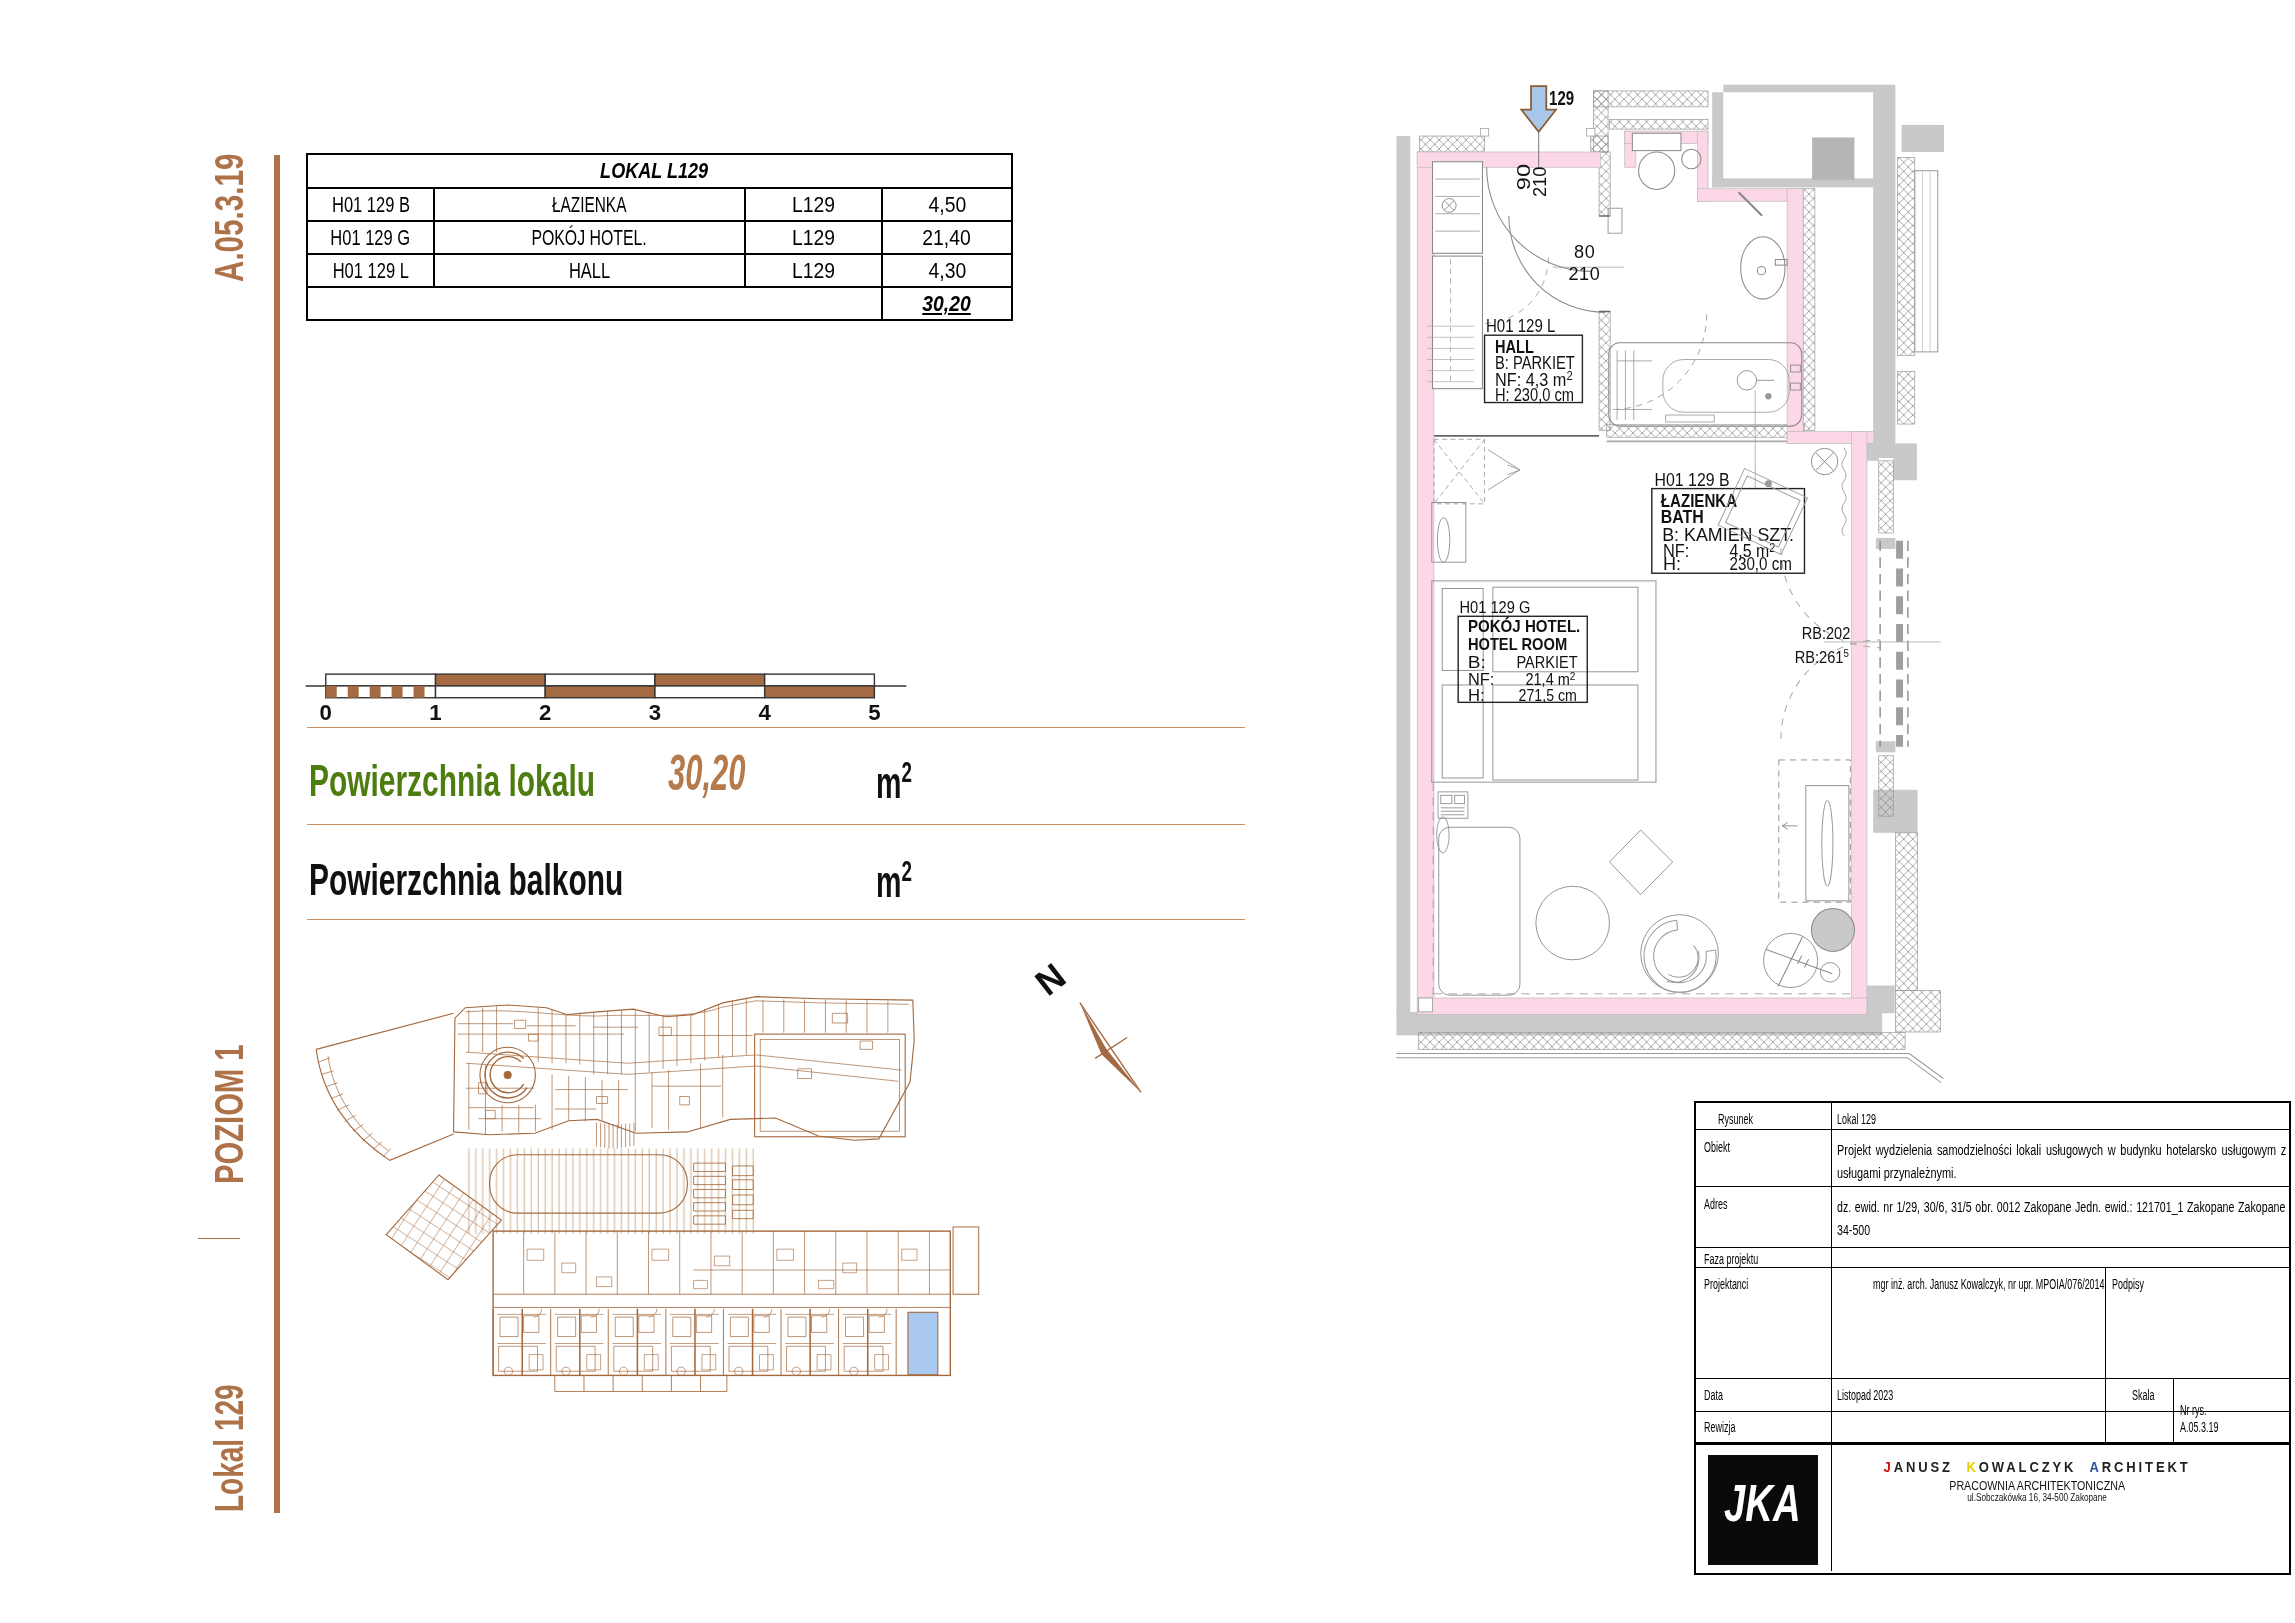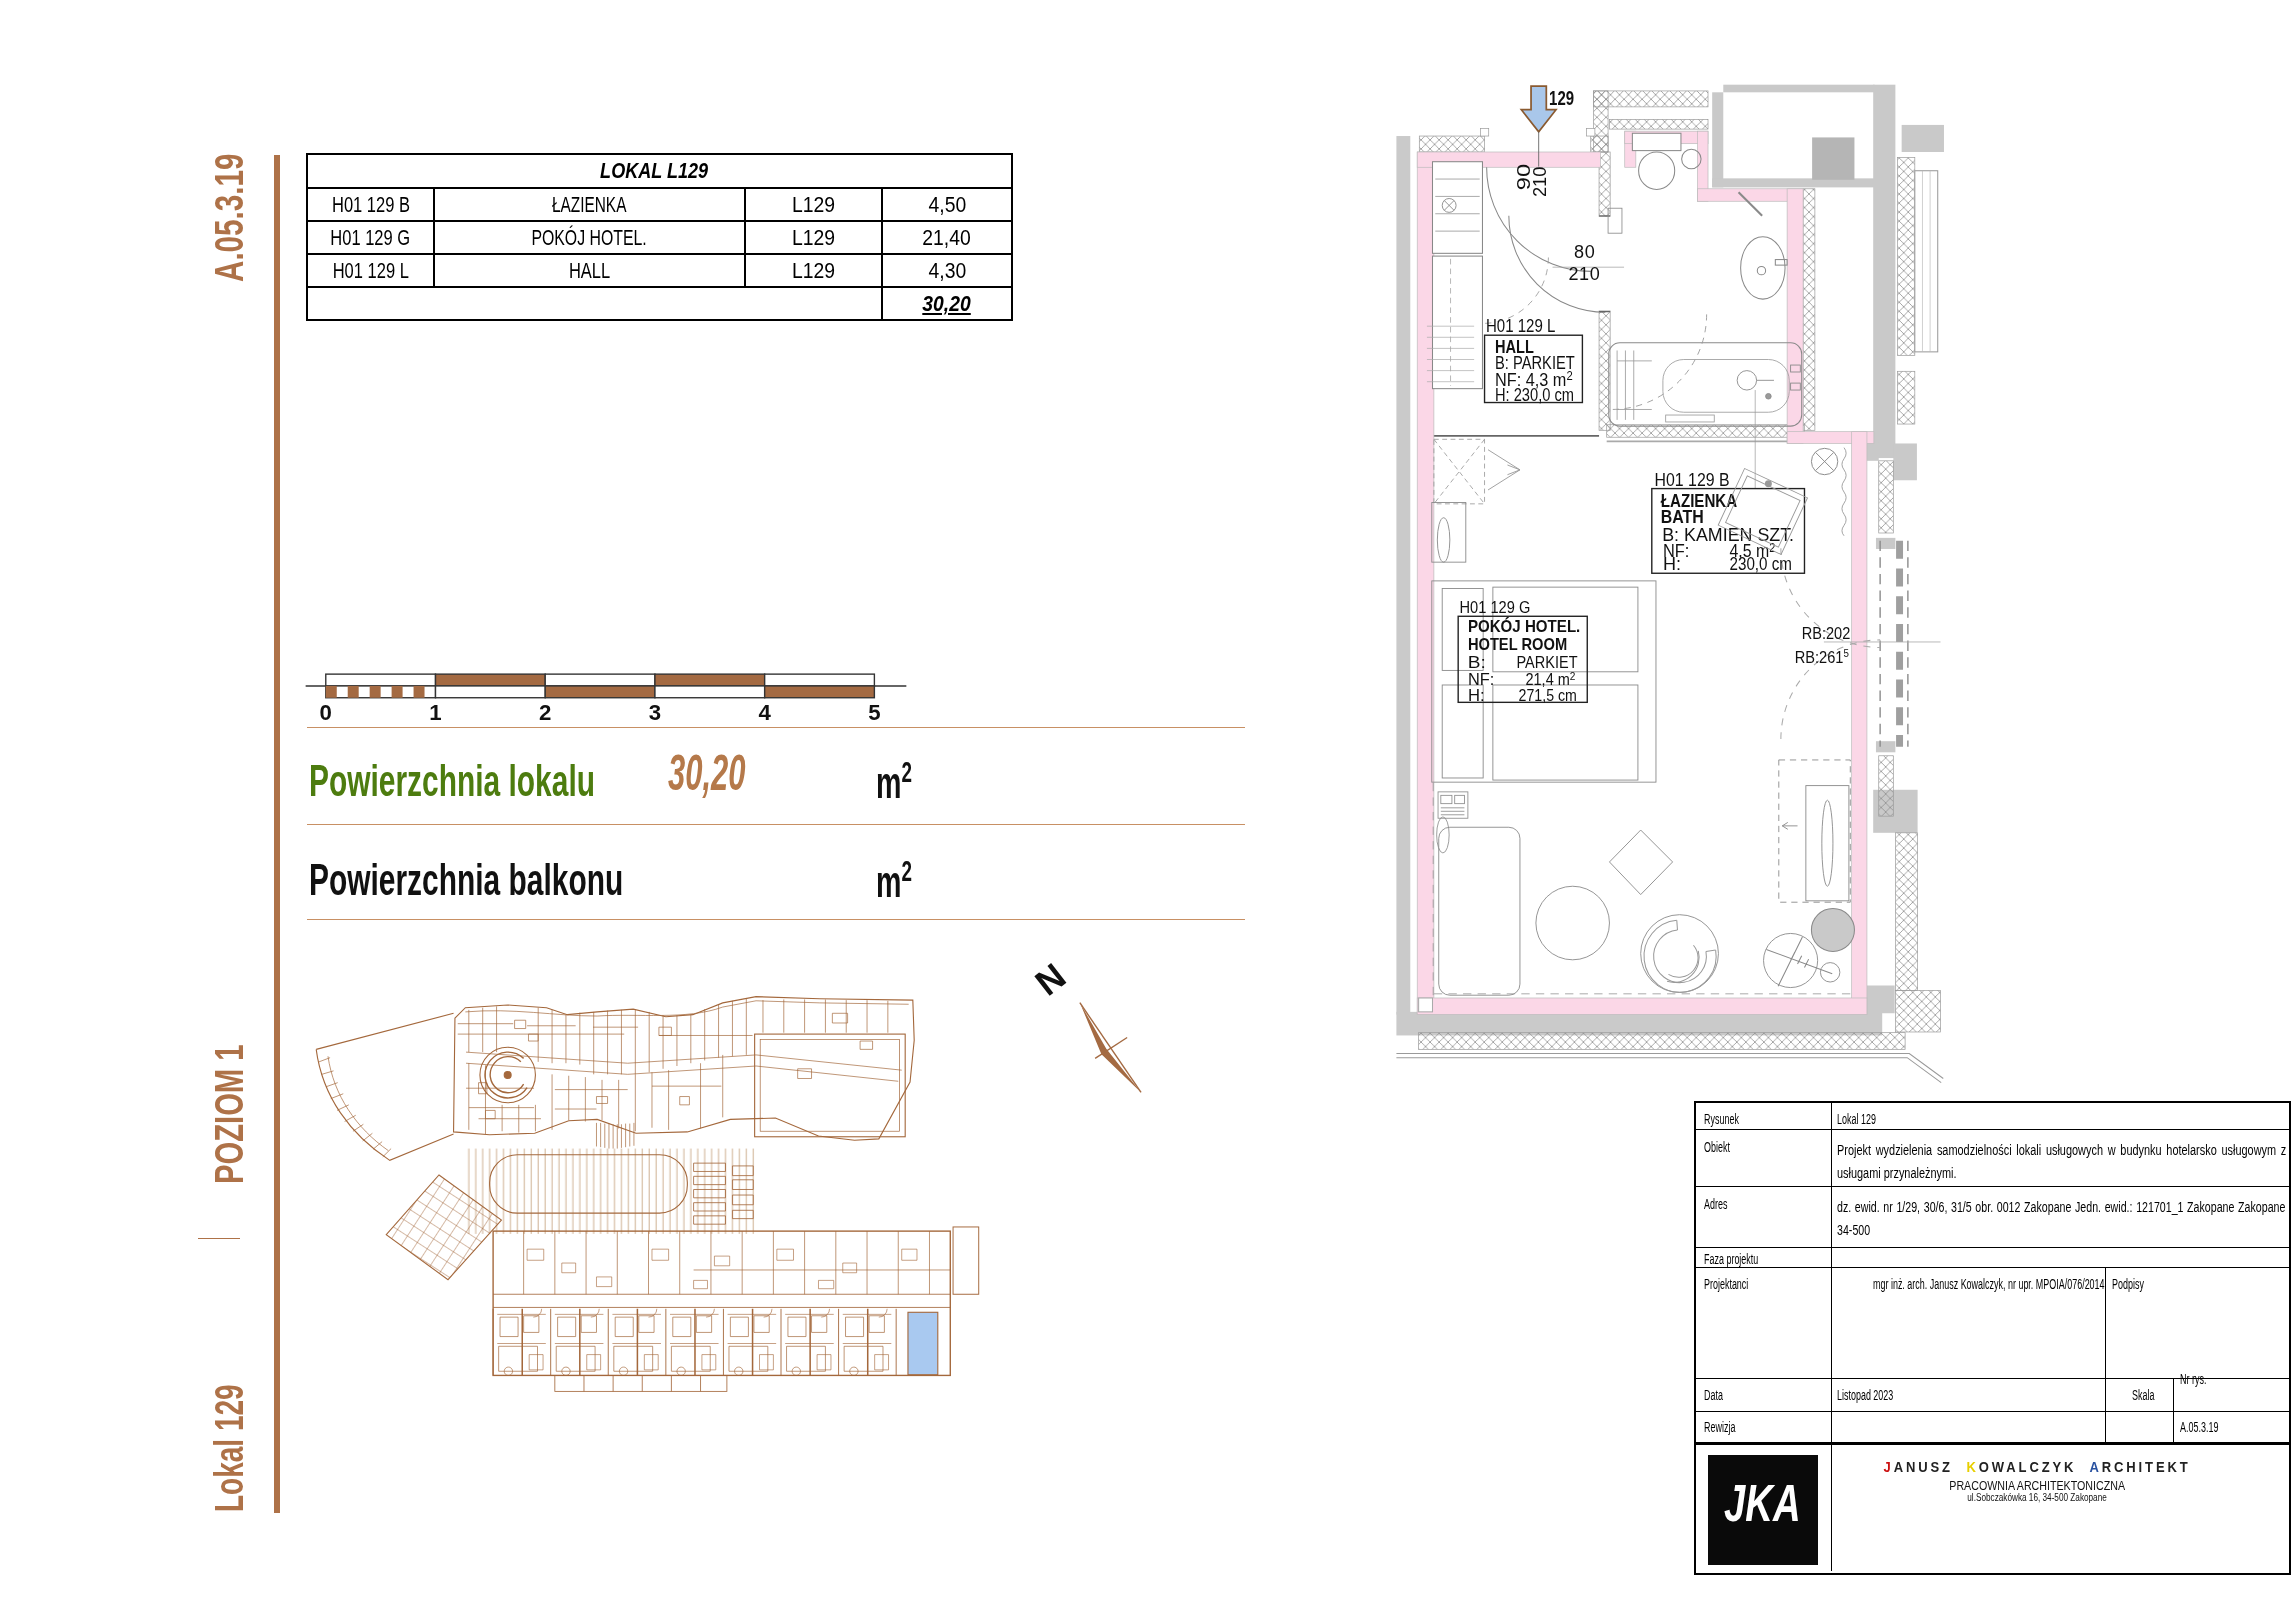--- a/index.html
+++ b/index.html
@@ -118,21 +118,21 @@
 <svg class="abs" style="left:1027px;top:961px;" width="153" height="153" viewBox="0 0 220 220">
   <text x="30" y="52" font-family="Liberation Sans,sans-serif" font-size="52" font-weight="bold" fill="#111" transform="rotate(-38 30 52)">N</text>
   <line x1="76" y1="60" x2="164" y2="189" stroke="#a46a42" stroke-width="2"></line>
   <polygon points="76,60 107,134 164,189 114,126" fill="#a46a42"></polygon>
   <line x1="98" y1="140" x2="144" y2="110" stroke="#a46a42" stroke-width="2"></line>
 </svg>
 
 
 <div class="abs" style="left:1694px;top:1101px;width:597px;height:474px;border:2.8px solid #000;box-sizing:border-box;">
 
-  <div class="tb" style="left:8px;top:8.3px;"><span class="n s64">Rysunek</span></div>
+  <div class="tb" style="left:22px;top:8.3px;"><span class="n s64">Rysunek</span></div>
   <div class="tb" style="left:141px;top:8.3px;"><span class="n s64">Lokal 129</span></div>
   <div class="abs" style="left:0;top:26px;width:100%;height:1.4px;background:#000;"></div>
 
   <div class="tb" style="left:7.6px;top:36px;"><span class="n s64">Obiekt</span></div>
   <div class="tb" style="left:141px;top:36px;width:576px;text-align:justify;line-height:23px;transform:scaleX(.78);transform-origin:0 0;">Projekt wydzielenia samodzielności lokali usługowych w budynku hotelarsko usługowym z usługami przynależnymi.</div>
   <div class="abs" style="left:0;top:83px;width:100%;height:1.4px;background:#000;"></div>
 
   <div class="tb" style="left:7.6px;top:93px;"><span class="n s64">Adres</span></div>
   <div class="tb" style="left:141px;top:93px;width:590px;text-align:justify;line-height:23px;transform:scaleX(.76);transform-origin:0 0;">dz. ewid. nr 1/29, 30/6, 31/5 obr. 0012 Zakopane Jedn. ewid.: 121701_1 Zakopane Zakopane 34-500</div>
   <div class="abs" style="left:0;top:144px;width:100%;height:1.4px;background:#000;"></div>
@@ -142,21 +142,21 @@
 
   <div class="tb" style="left:7.6px;top:173px;"><span class="n s64">Projektanci</span></div>
   <div class="tb" style="left:141px;top:173px;padding-left:36px;"><span class="n s64">mgr inż. arch. Janusz Kowalczyk, nr upr. MPOIA/076/2014</span></div>
   <div class="tb" style="left:416px;top:173px;"><span class="n s64">Podpisy</span></div>
   <div class="abs" style="left:409px;top:164px;width:1.4px;height:112px;background:#000;"></div>
   <div class="abs" style="left:0;top:275px;width:100%;height:1.4px;background:#000;"></div>
 
   <div class="tb" style="left:7.6px;top:284px;"><span class="n s64">Data</span></div>
   <div class="tb" style="left:141px;top:284px;"><span class="n s64">Listopad 2023</span></div>
   <div class="tb" style="left:436px;top:284px;text-decoration:underline;"><span class="n s64">Skala</span></div>
-  <div class="tb" style="left:484px;top:268px;"><span class="n s64">Nr rys.</span></div>
+  <div class="tb" style="left:484px;top:299px;"><span class="n s64">Nr rys.</span></div>
   <div class="abs" style="left:409px;top:275px;width:1.4px;height:64px;background:#000;"></div>
   <div class="abs" style="left:477px;top:275px;width:1.4px;height:64px;background:#000;"></div>
   <div class="abs" style="left:0;top:308px;width:100%;height:1.4px;background:#000;"></div>
 
   <div class="tb" style="left:7.6px;top:316px;"><span class="n s64">Rewizja</span></div>
   <div class="tb" style="left:484px;top:316px;"><span class="n s64">A.05.3.19</span></div>
   <div class="abs" style="left:0;top:339px;width:100%;height:2.8px;background:#000;"></div>
 
   <div class="abs" style="left:135px;top:0;width:1.4px;height:339px;background:#000;"></div>
 

